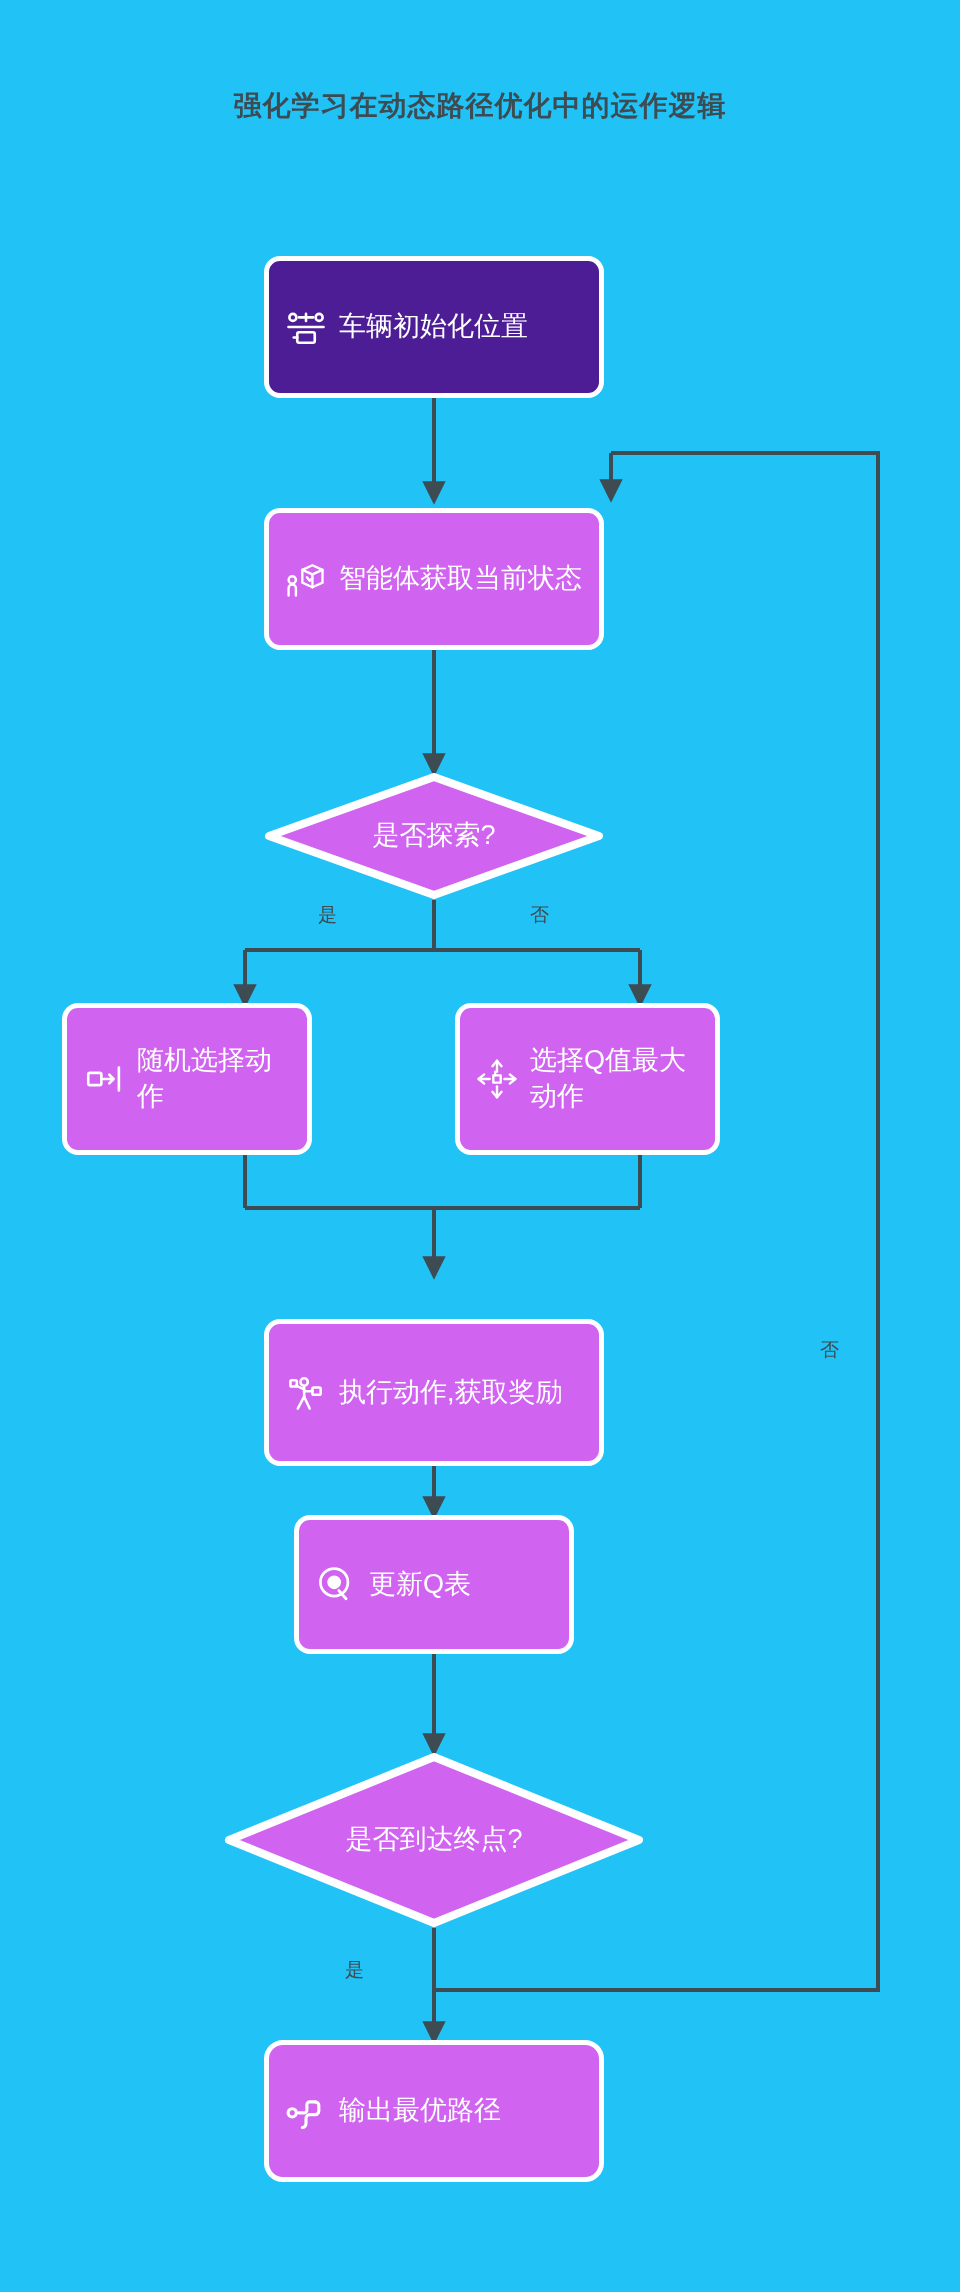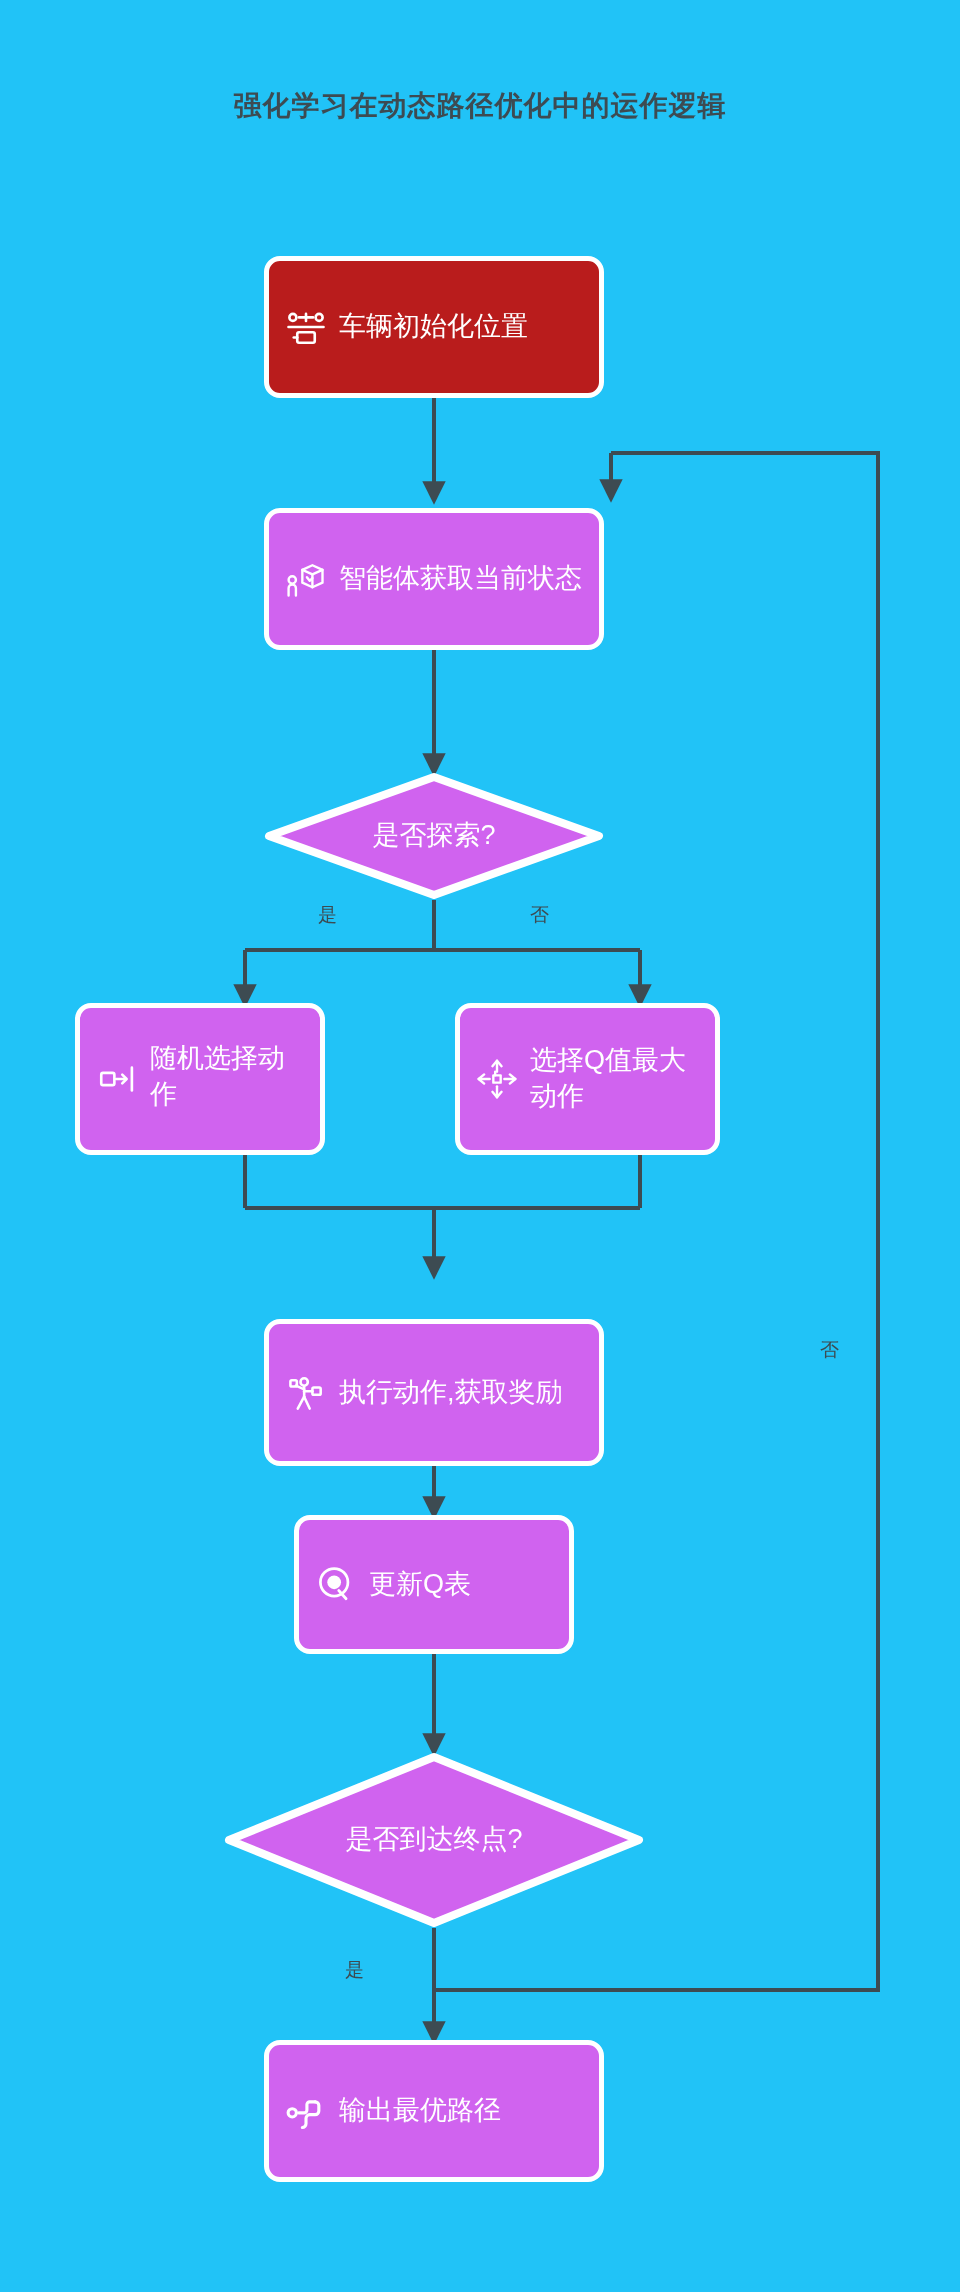--- a/index.html
+++ b/index.html
@@ -75,21 +75,21 @@
   .node .lbl {
     flex: 1 1 auto;
     color: #ffffff;
     font-size: 27px;
     font-weight: 400;
     line-height: 1.32;
     text-align: left;
     word-break: break-word;
   }
   .node.gray {
-    background: #b91c1c;
+    background: #4c1d95;
     justify-content: center;
   }
   .node.purple {
     background: #d063ef;
   }
   
   .diamond-wrap {
     position: absolute;
   }
   .diamond-wrap svg.shape {
@@ -188,21 +188,21 @@
     <span class="lbl">智能体获取当前状态</span>
   </div>
 
   <div class="diamond-wrap" style="left:264px; top:772px; width:340px; height:128px;">
     <svg class="shape" width="340" height="128" viewBox="0 0 340 128">
       <polygon points="170,5 335,64 170,123 5,64" fill="#d063ef" stroke="#ffffff" stroke-width="8" stroke-linejoin="round"></polygon>
     </svg>
     <div class="dlabel">是否探索?</div>
   </div>
 
-  <div class="node box purple" style="left:75px; top:1003px; width:250px; height:152px;font-family:Liberation Mono, monospace;">
+  <div class="node box purple" style="left:62px; top:1003px; width:250px; height:152px;">
     <span class="ico">
       <svg width="42" height="42" viewBox="0 0 48 48" fill="none" stroke="#ffffff" stroke-width="3" stroke-linecap="round" stroke-linejoin="round">
         <rect x="6" y="17" width="15" height="14" rx="2"></rect>
         <path d="M23 24 h11"></path>
         <path d="M30 19 l5 5 l-5 5"></path>
         <path d="M41 11 v26"></path>
       </svg>
     </span>
     <span class="lbl">随机选择动作</span>
   </div>
@@ -252,21 +252,21 @@
     <span class="lbl">更新Q表</span>
   </div>
 
   <div class="diamond-wrap" style="left:224px; top:1752px; width:420px; height:176px;">
     <svg class="shape" width="420" height="176" viewBox="0 0 420 176">
       <polygon points="210,5 415,88 210,171 5,88" fill="#d063ef" stroke="#ffffff" stroke-width="8" stroke-linejoin="round"></polygon>
     </svg>
     <div class="dlabel">是否到达终点?</div>
   </div>
 
-  <div class="node box purple" style="left:264px; top:2040px; width:340px; height:142px;">
+  <div class="node box purple" style="left:264px; top:2040px; width:340px; height:142px;border-radius:19px;">
     <span class="ico">
       <svg width="44" height="44" viewBox="0 0 48 48" fill="none" stroke="#ffffff" stroke-width="3.4" stroke-linecap="round" stroke-linejoin="round">
         <circle cx="9" cy="26" r="4.5"></circle>
         <path d="M16 26 h6 a3 3 0 0 0 3 -3 v-6 a3 3 0 0 1 3 -3 h6"></path>
         <path d="M34 14 a4 4 0 0 1 4 4 v6 a4 4 0 0 1 -4 4 h-6 a4 4 0 0 0 -4 4 v6 a4 4 0 0 1 -4 4"></path>
       </svg>
     </span>
     <span class="lbl">输出最优路径</span>
   </div>
 

